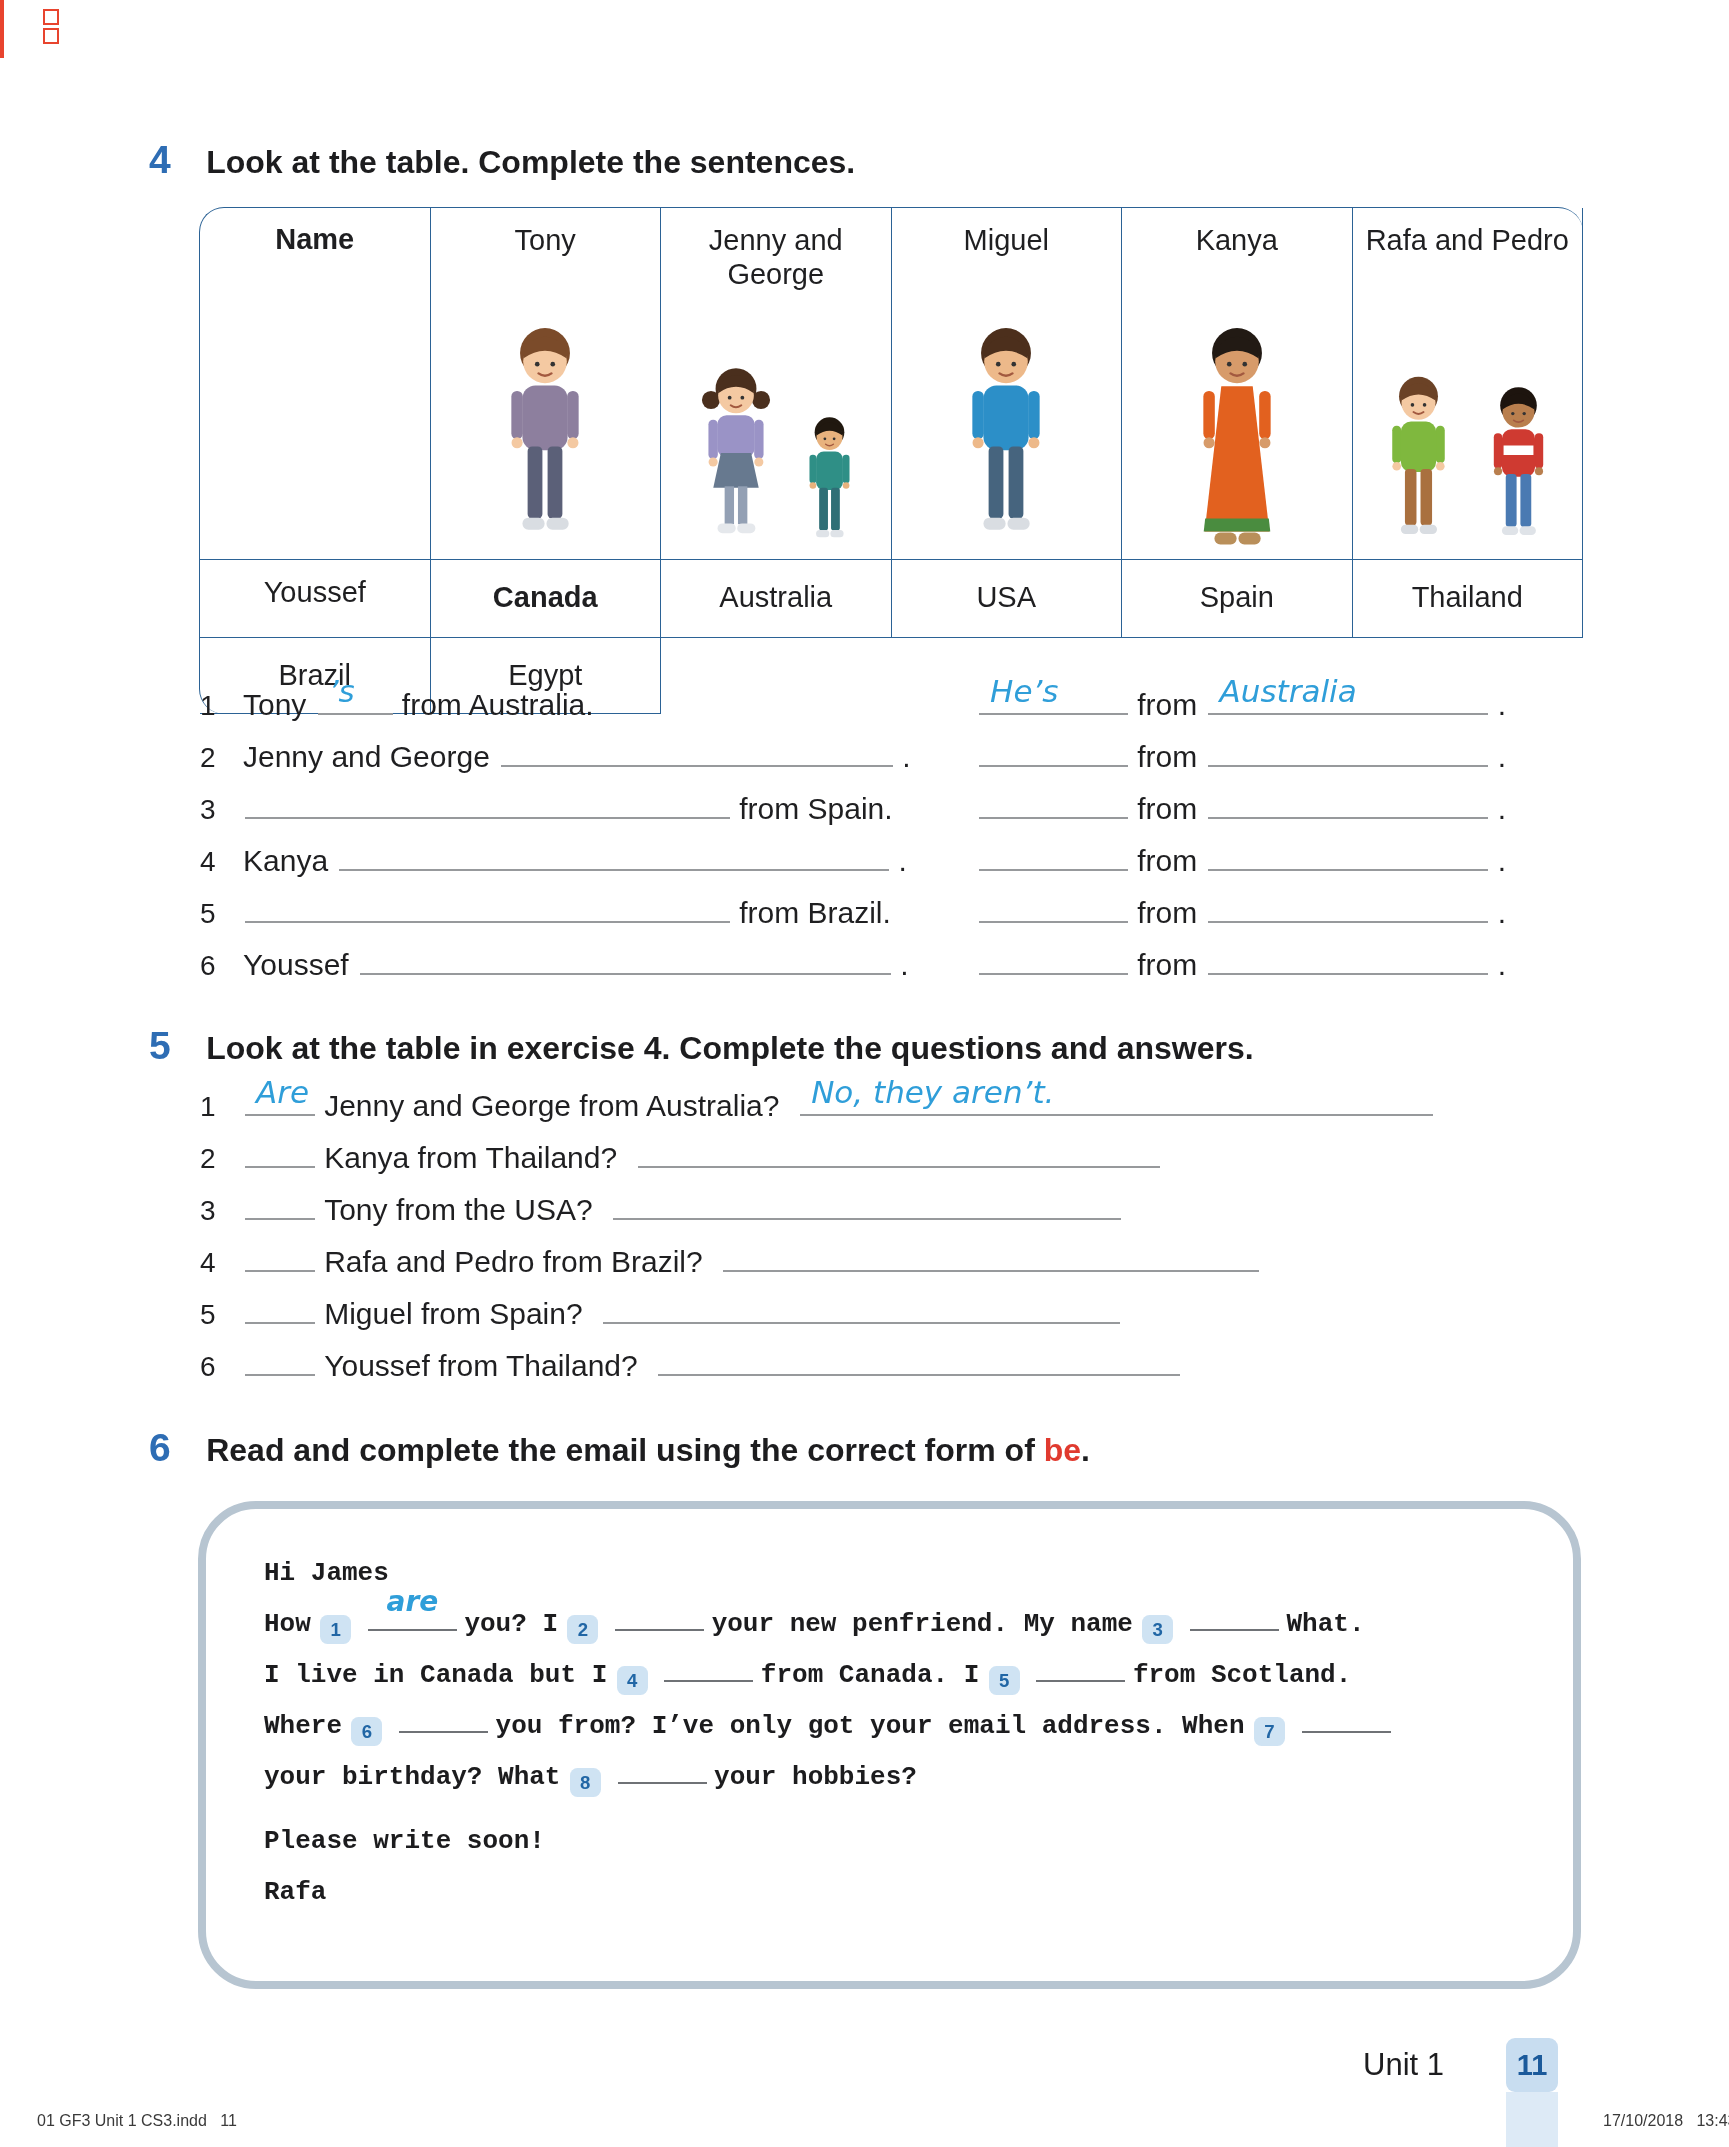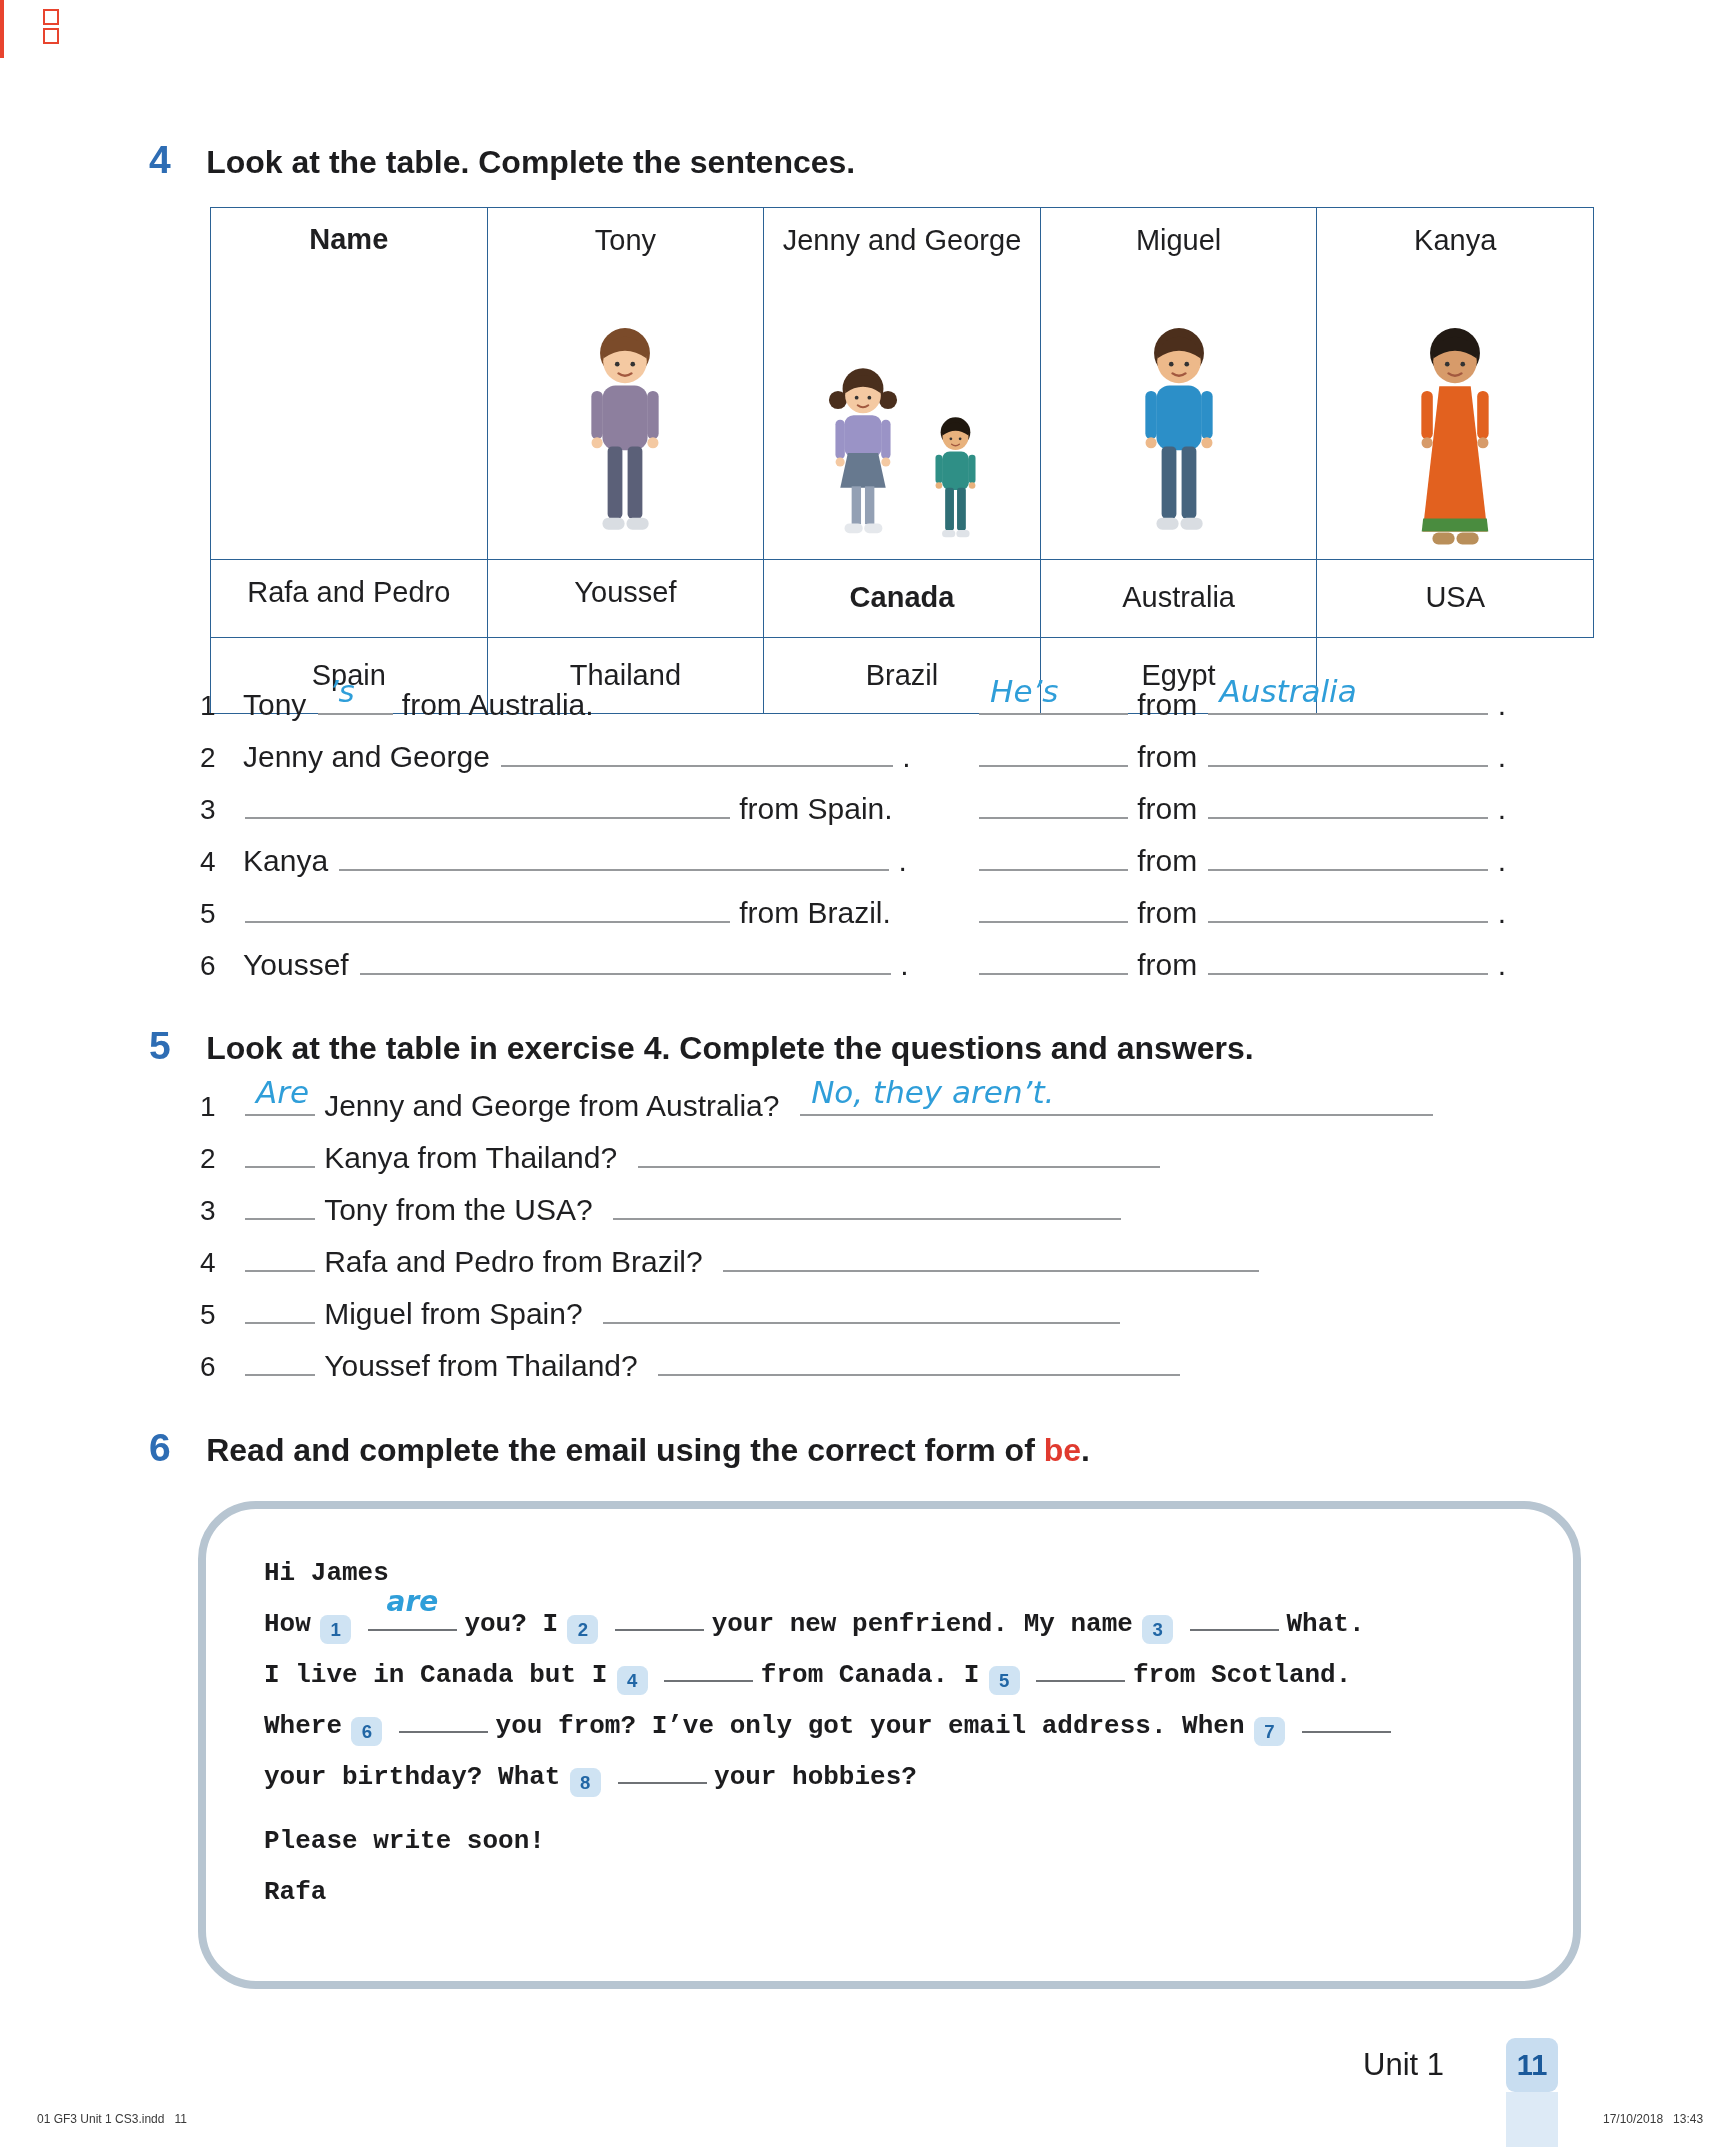--- a/index.html
+++ b/index.html
@@ -10,23 +10,23 @@
   .crop-square{position:absolute;left:43px;width:12px;height:12px;border:2.8px solid #e8442e;}
   .crop-edge{position:absolute;left:0;top:0;width:3.7px;height:58px;background:#e8442e;}
 
   
   .ex-head{position:absolute;display:flex;align-items:baseline;gap:20.5px;}
   .ex-num{font-size:39px;font-weight:bold;color:#2e6db4;}
   .ex-title{font-size:32px;font-weight:bold;color:#1d1d1f;margin-left:15px;}
   .ex-title .red{color:#e03a2f;}
 
   
-  .tbl{position:absolute;left:210px;top:207px;width:1383px;display:grid;
-       grid-template-columns:repeat(5,1fr);grid-template-rows:352px 78px;
-       border-top:1.9px solid #2b6295;border-left:1.9px solid #2b6295;}
+  .tbl{position:absolute;left:199px;top:207px;width:1383px;display:grid;
+       grid-template-columns:repeat(6,1fr);grid-template-rows:352px 78px;
+       border-top:1.9px solid #2b6295;border-left:1.9px solid #2b6295;border-radius:25px;}
   .cell{border-right:1.9px solid #2b6295;border-bottom:1.9px solid #2b6295;
         text-align:center;font-size:29px;overflow:hidden;}
   .char-cell{display:flex;flex-direction:column;justify-content:space-between;padding:15px 1.9px 9.3px;}
   .char-name{line-height:34px;min-height:69px;}
   .figures{display:flex;align-items:flex-end;justify-content:center;gap:1.9px;height:235px;}
   .head-cell{padding-top:15px;font-weight:bold;}
   .country-cell{line-height:75px;}
   .bold{font-weight:bold;}
 
   
@@ -60,21 +60,21 @@
   .eblank{display:inline-block;width:89px;height:3.7px;border-bottom:2.3px solid #6f7276;
           position:relative;margin:0 7.5px;}
   .eblank .hand{left:50%;transform:translateX(-50%);bottom:1.9px;font-size:28px;}
 
   
   .unit-label{position:absolute;left:1363px;top:2047px;font-size:31px;color:#1d1d1f;}
   .page-tab{position:absolute;left:1506px;top:2038px;width:52px;height:110px;}
   .tab-square{width:52px;height:54px;background:#c8ddf0;color:#1b5a9b;font-weight:bold;
               font-size:29px;line-height:54px;text-align:center;border-radius:9px;}
   .tab-strip{width:52px;height:56px;background:#ddeaf6;}
-  .print{position:absolute;font-size:12px;color:#3a3a3a;white-space:pre;}
+  .print{position:absolute;font-size:16px;color:#3a3a3a;white-space:pre;}
   .print-left{left:37px;top:2112px;}
   .print-right{left:1603px;top:2112px;}
 </style>
 </head>
 <body>
 
 <div class="page">
 
   <div class="crop-edge"></div>
   <div class="crop-square" style="top:9.3px;"></div>

